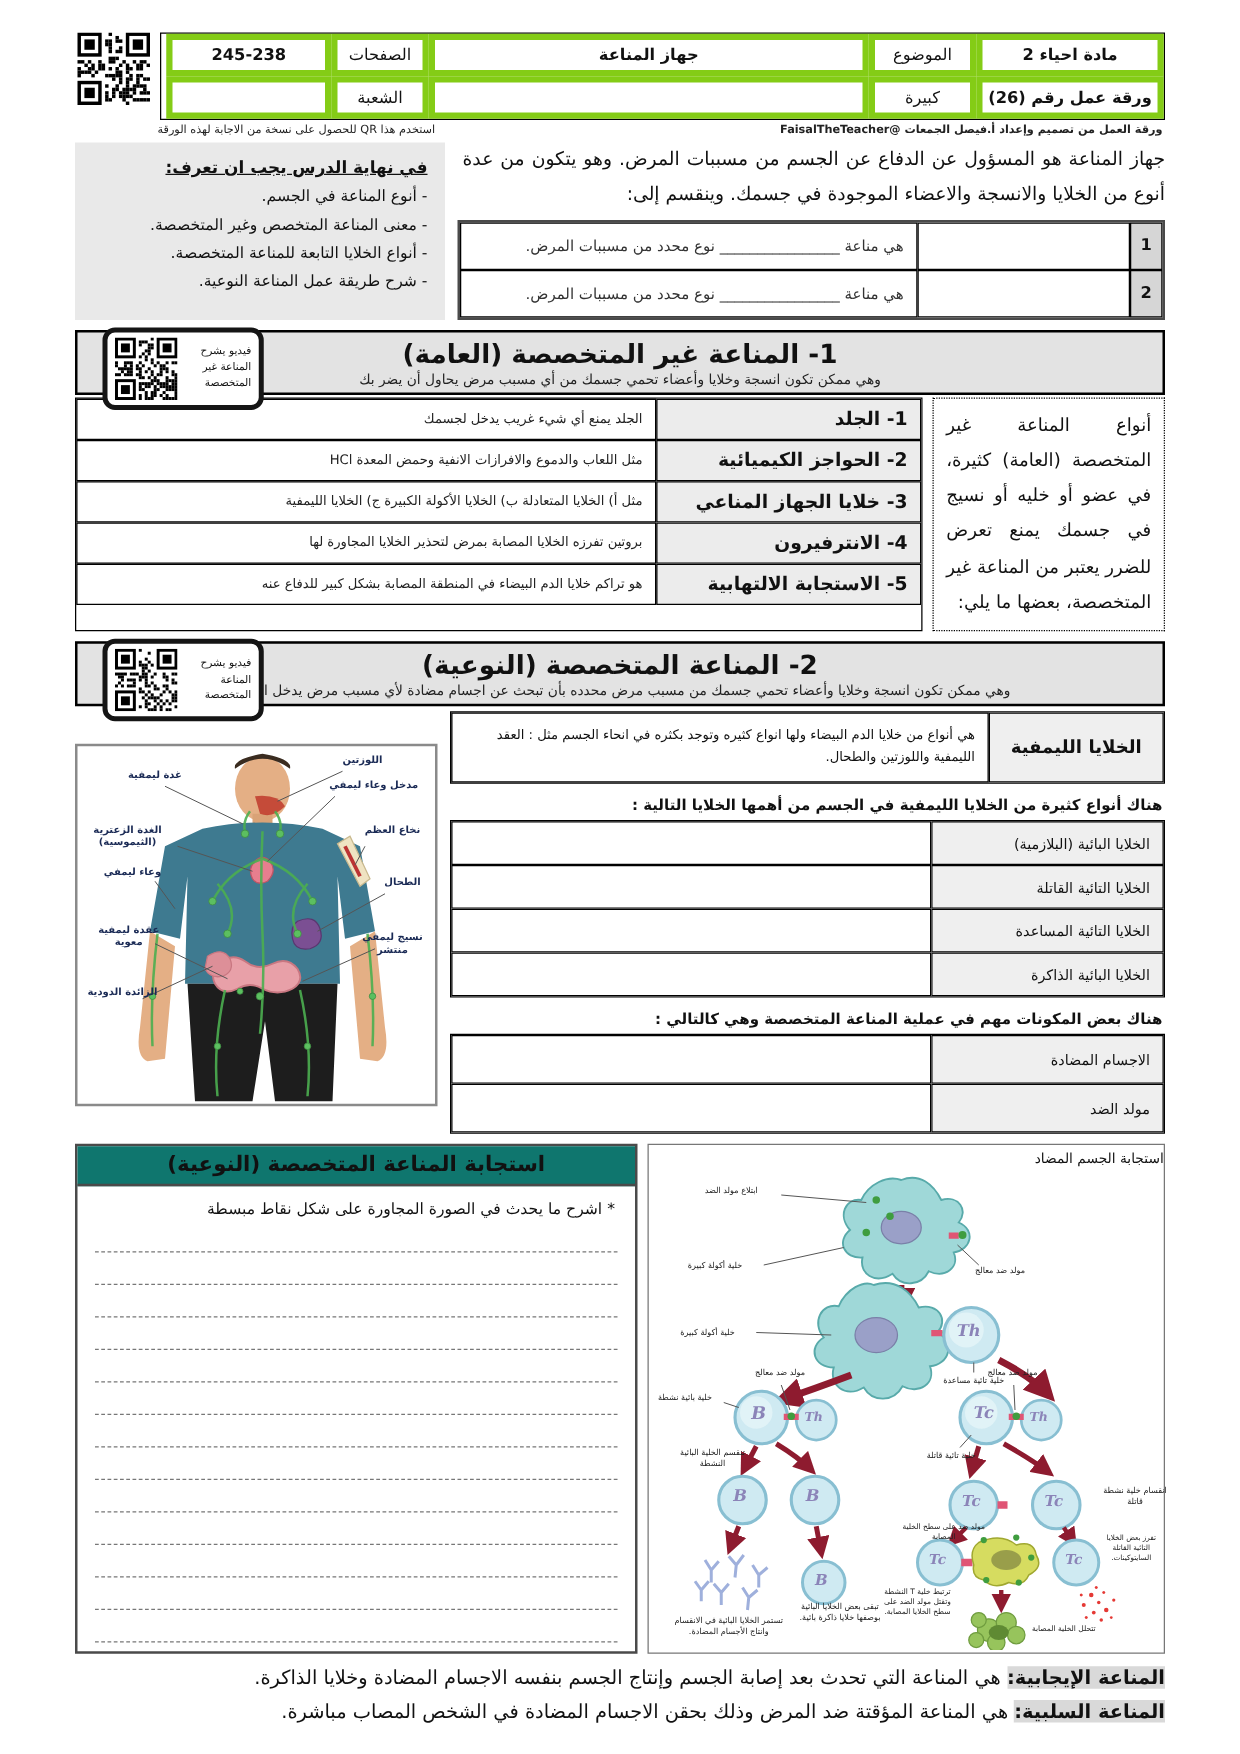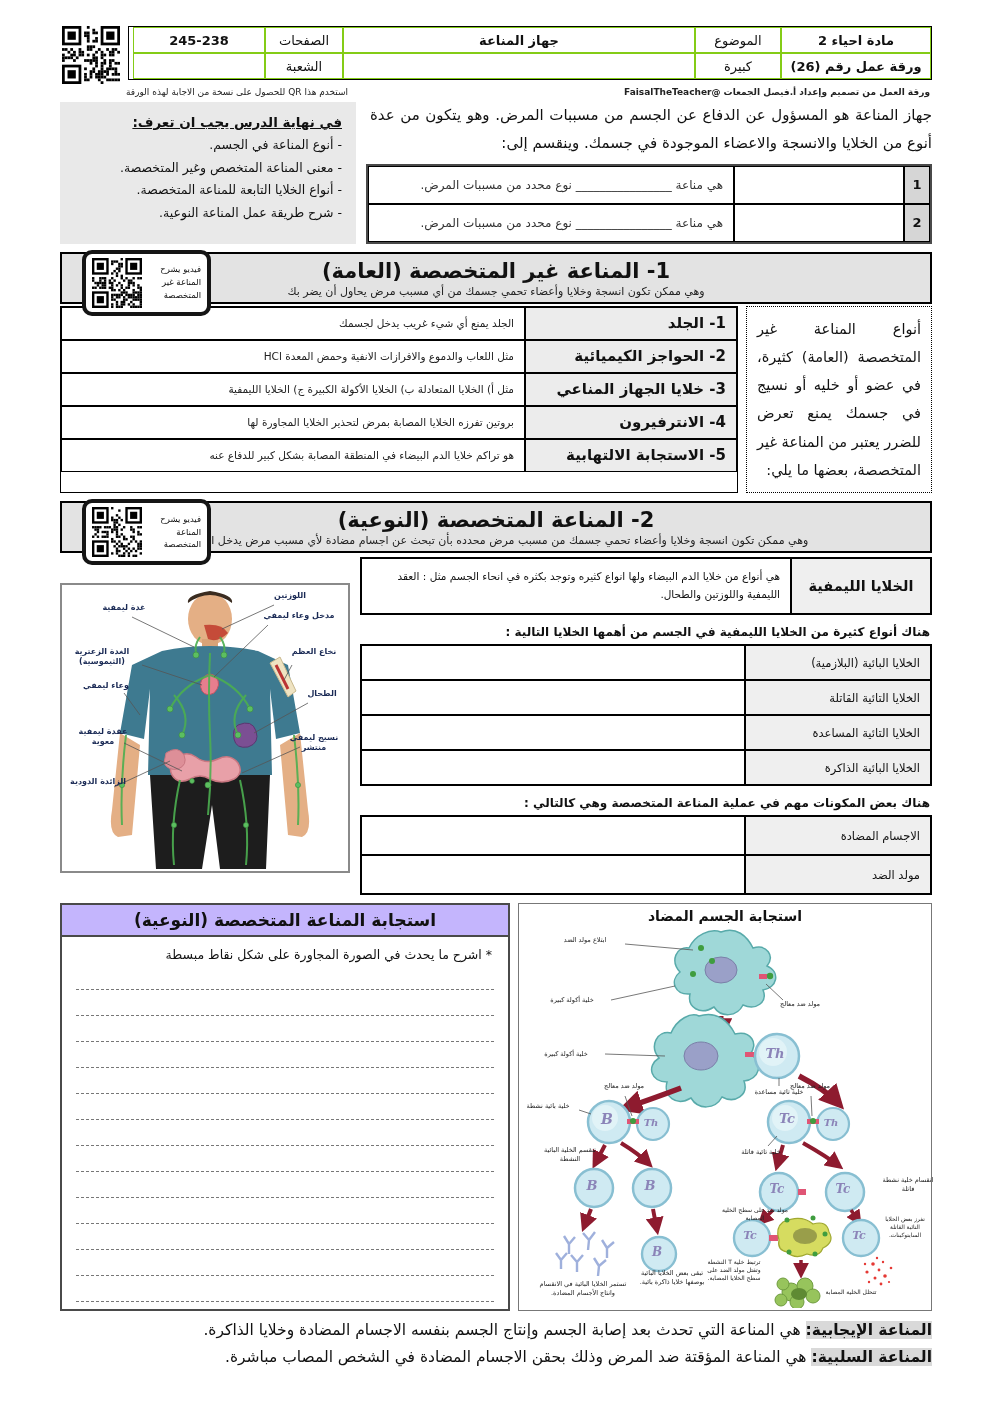--- a/index.html
+++ b/index.html
@@ -4,21 +4,21 @@
 <style>
   html,body{margin:0;padding:0;background:#fff;}
   .sheet{position:relative;width:992px;height:1403px;background:#fff;overflow:hidden;
          direction:rtl;font-family:"DejaVu Sans",sans-serif;color:#111;}
   .content{position:absolute;top:26px;right:60px;width:872px;}
 
   
   .hdr-row{display:flex;gap:6px;align-items:flex-start;}
   .hdr-table{display:grid;grid-template-columns:150px 86px 352px 78px 132px;
              border:1.5px solid #000;flex:1;}
-  .hdr-table > div{border:1px solid #84cc16;height:24px;display:flex;align-items:center;
+  .hdr-table > div{border:5px solid #84cc16;height:24px;display:flex;align-items:center;
                    justify-content:center;font-size:13px;padding:0 4px;white-space:nowrap;}
   .hdr-bold{font-weight:bold;}
   .hdr-qr{width:62px;height:58px;margin-top:0;}
   .credit-row{display:flex;justify-content:space-between;font-size:9px;color:#222;
               padding:3px 2px 0 66px;}
   .credit-row b{font-weight:bold;}
 
   
   .main-row{display:flex;gap:10px;margin-top:5px;}
   .intro-col{flex:1;}
@@ -72,28 +72,28 @@
   .figure-box{width:290px;box-sizing:border-box;border:2px solid #8a8a8a;height:290px;
               margin-top:26px;position:relative;background:#fff;flex:none;}
   .fig-label{position:absolute;font-size:8px;font-weight:bold;color:#1a2a55;line-height:1.25;
              text-align:center;}
 
   
   .bottom-row{display:flex;gap:8px;margin-top:8px;align-items:stretch;}
   .flow-box{width:414px;box-sizing:border-box;border:1.5px solid #777;position:relative;
             height:408px;background:#fff;flex:none;}
   .resp-box{flex:1;border:2px solid #4a4a4a;box-sizing:border-box;height:408px;background:#fff;}
-  .resp-head{background:#c4b5fd;border-bottom:2px solid #4a4a4a;text-align:center;
+  .resp-head{background:#0f766e;border-bottom:2px solid #4a4a4a;text-align:center;
              font-weight:bold;font-size:17px;padding:5px 0;}
   .resp-instr{font-size:12.5px;padding:10px 16px 2px;}
   .wline{height:25px;border-bottom:1.5px dashed #777;margin:0 14px;}
 
   
   .fc-label{position:absolute;font-size:6.5px;color:#222;line-height:1.35;text-align:center;}
-  .fc-title{position:absolute;top:4px;right:0;left:0;text-align:center;font-size:14px;font-weight:bold;}
+  .fc-title{position:absolute;top:4px;right:0;left:0;font-size:11px;font-weight:normal;}
   .cl{position:absolute;font-family:"DejaVu Serif",serif;font-style:italic;font-weight:bold;
       color:#8b84b8;text-align:center;}
 
   
   .footer{margin-top:6px;font-size:15.5px;line-height:1.75;text-align:right;}
   .hl{font-weight:bold;background:#d9d9d9;}
 </style>
 </head>
 <body>
 

